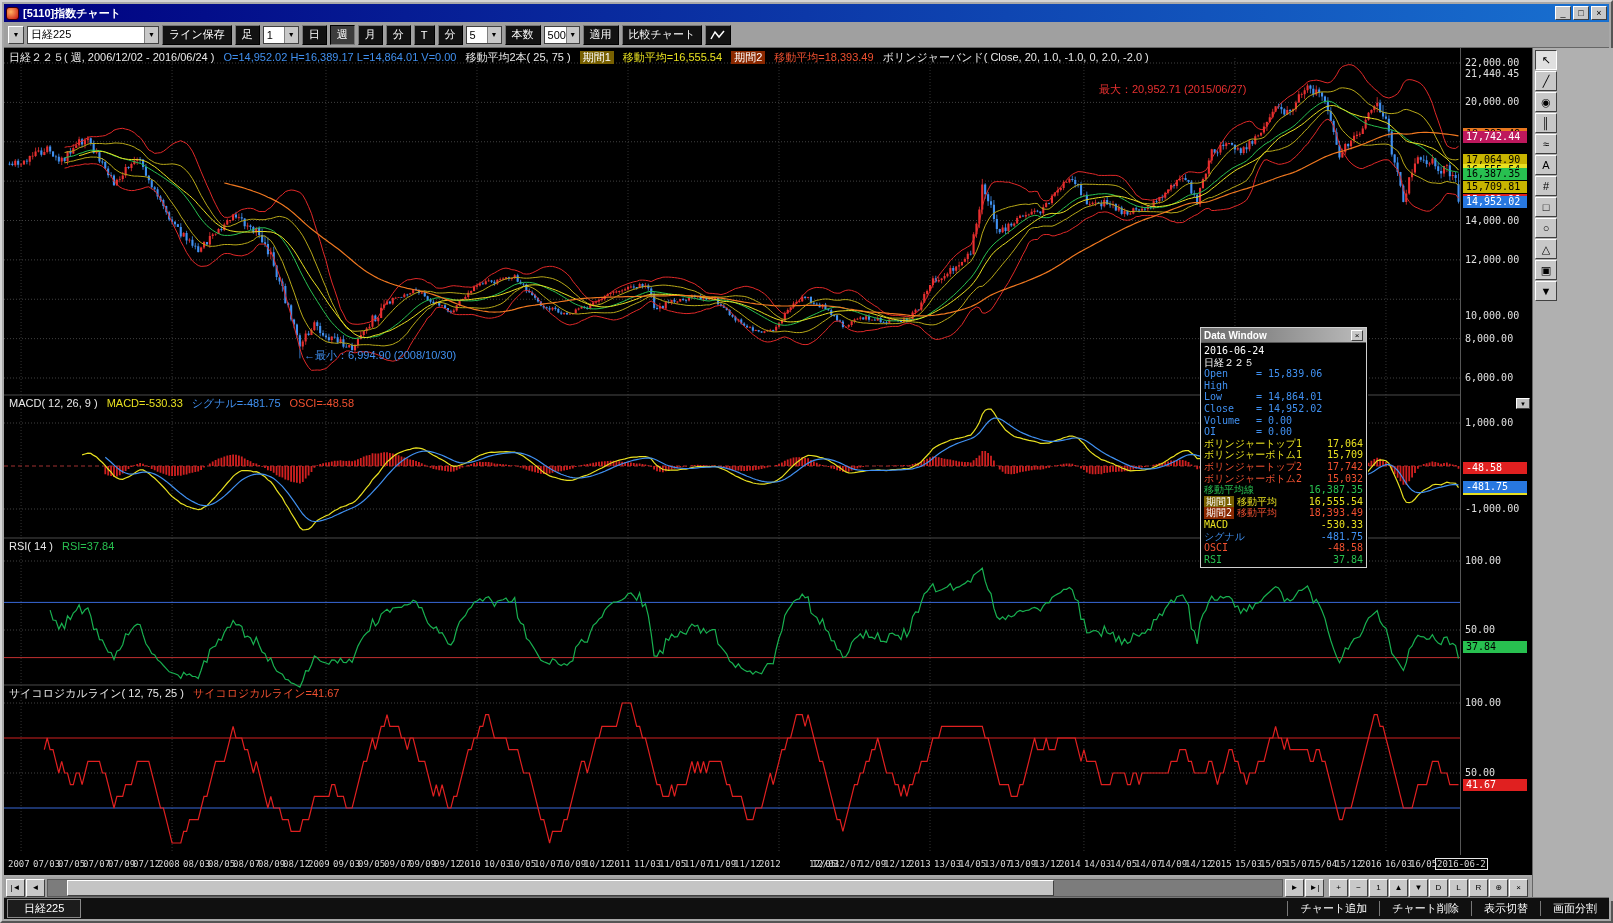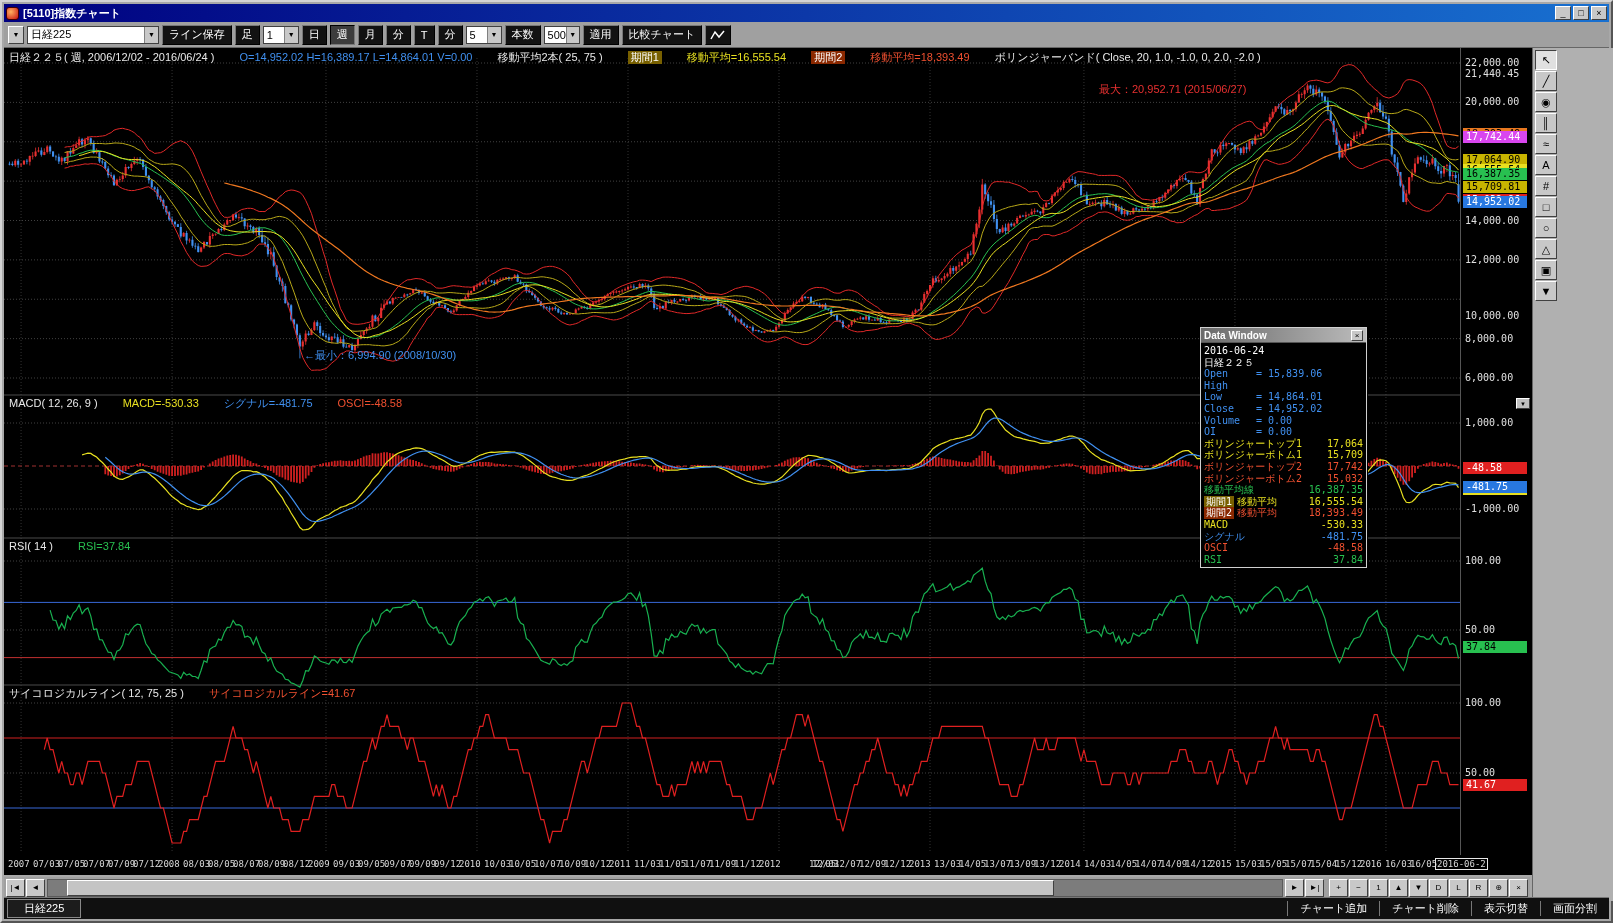--- a/index.html
+++ b/index.html
@@ -14,21 +14,21 @@
 .toolbar{position:absolute;left:2px;top:20px;right:2px;height:26px;background:#a0a0a0;display:flex;align-items:center;gap:3px;padding:0 4px;border-bottom:1px solid #666}
 .dd-btn{width:16px;height:18px;background:#c8c8c8;border:1px solid;border-color:#fff #404040 #404040 #fff;font-size:7px;padding:0}
 .combo{width:132px;height:18px;background:#fff;border:1px solid #404040;display:flex;align-items:center;font-size:11px;padding-left:3px;color:#000}
 .combo-arrow{margin-left:auto;width:14px;height:16px;background:#c8c8c8;text-align:center;font-size:7px;line-height:16px;border-left:1px solid #808080}
 .dd-sm{width:36px;height:18px;background:#fff;border:1px solid #404040;display:flex;align-items:center;font-size:11px;padding-left:3px;color:#000}
 .tb-btn{height:20px;background:#121212;color:#fff;border:1px solid;border-color:#787878 #000 #000 #787878;font-size:11px;padding:0 6px}
 .tb-btn.pressed{background:#3c3c3c;border-color:#000 #787878 #787878 #000}
 .tb-btn.icon{padding:0 4px;display:flex;align-items:center}
 .chart-region{position:absolute;left:2px;top:46px;width:1528px;height:807px;background:#000}
 #chart-svg{position:absolute;left:0;top:0}
-.hdr{position:absolute;left:5px;white-space:nowrap;font-size:11px;display:flex;gap:25px;height:13px;line-height:13px;z-index:3}
+.hdr{position:absolute;left:5px;white-space:nowrap;font-size:11px;display:flex;gap:9px;height:13px;line-height:13px;z-index:3}
 .c-white{color:#e8e8e8}.c-blue{color:#4090f0}.c-yellow{color:#e8e020}.c-orange{color:#f05030}.c-green{color:#28c050}
 .chip{padding:0 3px;color:#fff}
 .chip1{background:#786000}.chip2{background:#8a2800}
 .note-max{position:absolute;font-size:11px;color:#e83030;z-index:3;white-space:nowrap}
 .note-min{position:absolute;font-size:11px;color:#4090f0;z-index:3;white-space:nowrap}
 .axis-col{position:absolute;left:1456px;top:0;width:72px;height:807px;border-left:1px solid #555;z-index:4}
 .ax-label{position:absolute;left:4px;font-size:10px;color:#e0e0e0;font-family:"DejaVu Sans Mono",monospace;height:12px;line-height:12px;white-space:nowrap}
 .ax-badge{position:absolute;left:2px;width:64px;font-size:10px;padding:0 3px;font-family:"DejaVu Sans Mono",monospace;height:12px;line-height:12px;white-space:nowrap}
 .ax-expand{position:absolute;right:2px;top:350px;width:14px;height:11px;background:#c0c0c0;border:1px solid;border-color:#fff #404040 #404040 #fff;font-size:6px;line-height:8px;padding:0}
 .xlabels{position:absolute;left:2px;top:853px;width:1528px;height:20px;background:#000;overflow:hidden;z-index:2}
@@ -201,21 +201,21 @@
         <div class="ax-label" style="top: 262px;">10,000.00</div>
         <div class="ax-label" style="top: 285px;">8,000.00</div>
         <div class="ax-label" style="top: 324px;">6,000.00</div>
         <div class="ax-label" style="top: 369px;">1,000.00</div>
         <div class="ax-label" style="top: 455px;">-1,000.00</div>
         <div class="ax-label" style="top: 507px;">100.00</div>
         <div class="ax-label" style="top: 576px;">50.00</div>
         <div class="ax-label" style="top: 649px;">100.00</div>
         <div class="ax-label" style="top: 719px;">50.00</div>
         <div class="ax-badge" style="top: 80px; background: rgb(232, 120, 32); color: rgb(0, 0, 0);">18,393.49</div>
-        <div class="ax-badge" style="top: 83px; background: #d946ef; color: rgb(255, 255, 255);">17,742.44</div>
+        <div class="ax-badge" style="top: 83px; background: #be185d; color: rgb(255, 255, 255);">17,742.44</div>
         <div class="ax-badge" style="top: 106px; background: rgb(200, 180, 0); color: rgb(0, 0, 0);">17,064.90</div>
         <div class="ax-badge" style="top: 116px; background: rgb(232, 224, 32); color: rgb(0, 0, 0);">16,555.54</div>
         <div class="ax-badge" style="top: 120px; background: rgb(40, 192, 80); color: rgb(0, 0, 0);">16,387.35</div>
         <div class="ax-badge" style="top: 133px; background: rgb(200, 180, 0); color: rgb(0, 0, 0);">15,709.81</div>
         <div class="ax-badge" style="top: 146px; background: rgb(224, 32, 32); color: rgb(255, 255, 255);">15,032.26</div>
         <div class="ax-badge" style="top: 148px; background: rgb(40, 120, 224); color: rgb(255, 255, 255);">14,952.02</div>
         <div class="ax-badge" style="top: 435px; background: rgb(232, 224, 32); color: rgb(0, 0, 0);">-530.33</div>
         <div class="ax-badge" style="top: 433px; background: rgb(40, 120, 224); color: rgb(255, 255, 255);">-481.75</div>
         <div class="ax-badge" style="top: 414px; background: rgb(224, 32, 32); color: rgb(255, 255, 255);">-48.58</div>
         <div class="ax-badge" style="top: 593px; background: rgb(40, 192, 80); color: rgb(0, 0, 0);">37.84</div>

